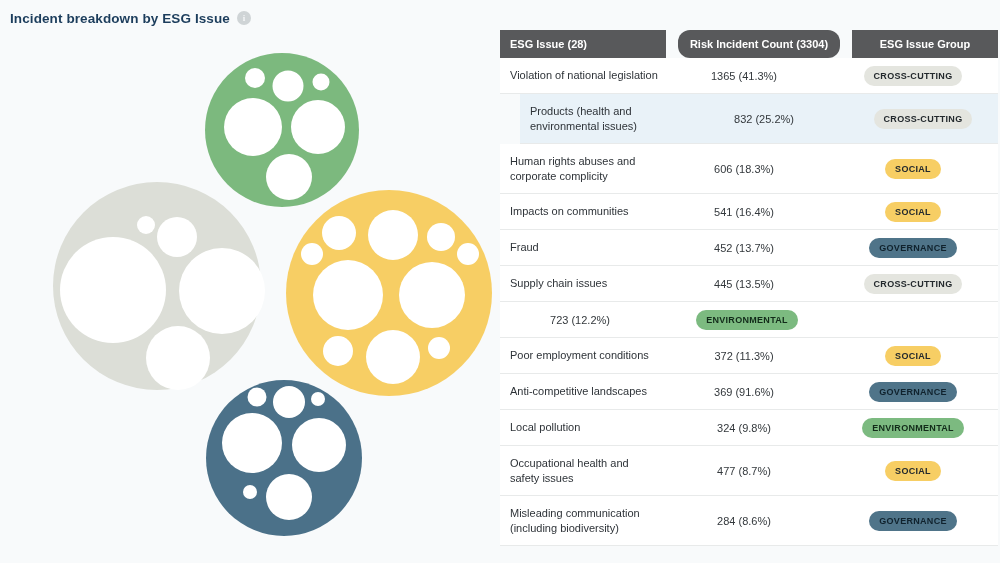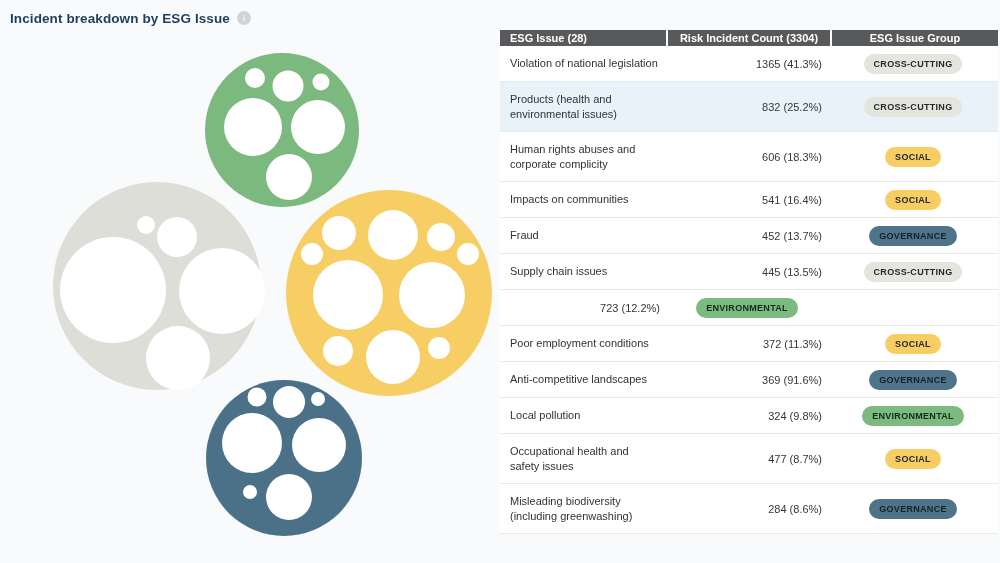--- a/index.html
+++ b/index.html
@@ -9,31 +9,31 @@
 
   .chart-header { position:absolute; left:10px; top:11px; display:flex; gap:7px; }
   .chart-title { font-size:13.5px; font-weight:bold; color:#1c3d5c; letter-spacing:0.1px; }
   .info-icon { width:14px; height:14px; border-radius:50%; background:#cfd4d6; color:#f4f6f7;
                font-size:9px; font-weight:bold; display:flex; align-items:center; justify-content:center;
                font-family:"Liberation Serif", serif; }
 
   .bubble-svg { position:absolute; left:0; top:0; }
 
   .table-wrap { position:absolute; left:500px; top:30px; width:498px; }
-  .table-head { display:grid; grid-template-columns:166px 162px 1fr; gap:2px; height:16px; }
+  .table-head { display:grid; grid-template-columns:166px 162px 1fr; gap:12px; height:28px; }
   .th { background:#58595b; color:#ffffff; font-size:11px; font-weight:bold; display:flex; align-items:center; }
   .th.th-issue { padding-left:10px; justify-content:flex-start; }
-  .th.th-count { justify-content:center; }
+  .th.th-count { justify-content:center;border-radius:12px; }
   .th.th-group { justify-content:center; }
 
   .row { display:grid; grid-template-columns:166px 162px 1fr; align-items:center;
          background:#ffffff; border-bottom:1px solid #e8eaea; min-height:36px; cursor:pointer; }
-  .row.highlighted { background:#e9f2f8; }
+  .row.highlighted { background:#e9f2f8;margin-left:20px; }
   .cell-issue { padding:10px 8px 10px 10px; font-size:11px; line-height:1.32; color:#2e3338; }
-  .cell-count { text-align:right; padding-right:6px; font-size:11px; color:#33383c; }
+  .cell-count { text-align:center; padding-right:6px; font-size:11px; color:#33383c; }
   .cell-group { display:flex; justify-content:center; }
   .badge { font-size:9px; font-weight:bold; letter-spacing:0.3px; padding:5px 10px;
            border-radius:11px; white-space:nowrap; }
 </style>
 </head>
 <body>
 
 <div class="stage">
 
   <div class="chart-header">
@@ -172,21 +172,21 @@
 
     <div class="row">
       <div class="cell-issue">Occupational health and safety issues</div>
       <div class="cell-count">477 (8.7%)</div>
       <div class="cell-group">
         <span class="badge" style="background: rgb(247, 206, 100); color: rgb(35, 41, 45);">SOCIAL</span>
       </div>
     </div>
 
     <div class="row">
-      <div class="cell-issue">Misleading biodiversity (including greenwashing)</div>
+      <div class="cell-issue">Misleading communication (including biodiversity)</div>
       <div class="cell-count">284 (8.6%)</div>
       <div class="cell-group">
         <span class="badge" style="background: rgb(79, 116, 137); color: rgb(16, 34, 45);">GOVERNANCE</span>
       </div>
     </div>
   </div>
   </div>
 
 </div>
 

